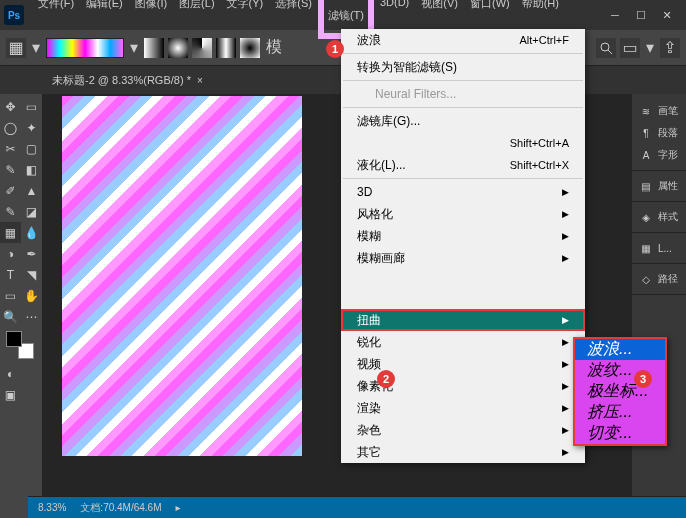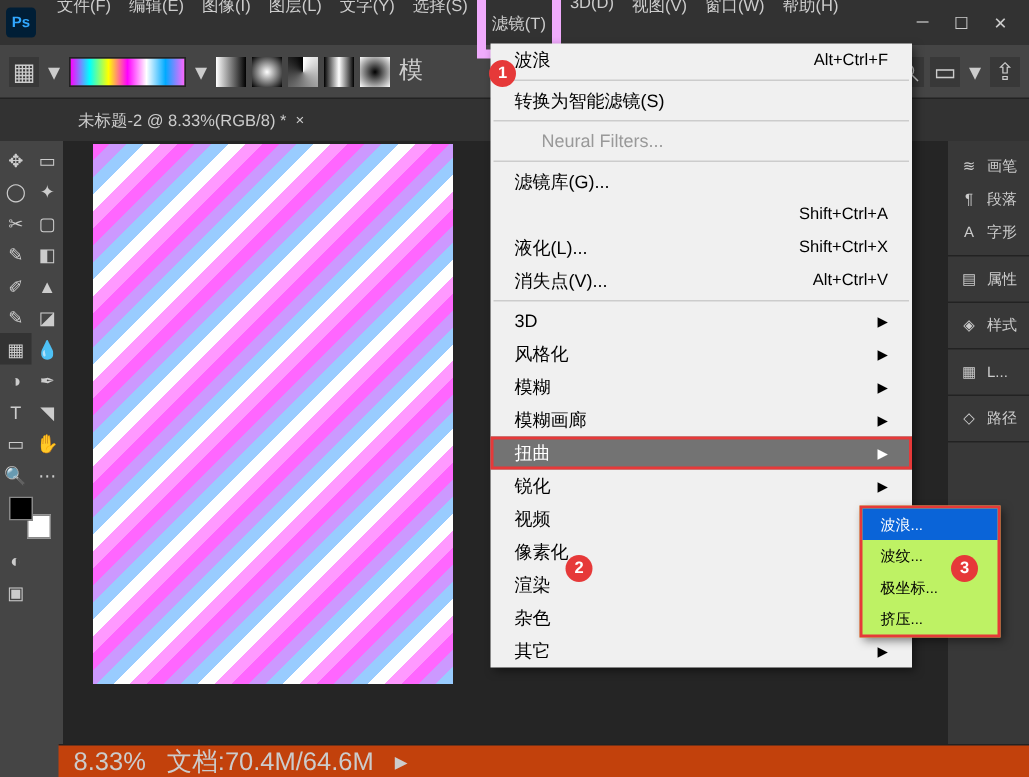--- a/index.html
+++ b/index.html
@@ -30,33 +30,33 @@
 .tool-btn.selected { background: #333; }
 
 .canvas-area { flex: 1; background: #252525; position: relative; display: flex; align-items: flex-start; justify-content: flex-start; padding: 0 0 0 20px; }
 .canvas { width: 240px; height: 360px; margin-top: 2px; background: repeating-linear-gradient(135deg, #ff66ff, #ff66ff 8px, #cc99ff 8px, #cc99ff 16px, #99ccff 16px, #99ccff 24px, #ffffff 24px, #ffffff 32px, #ff99ff 32px, #ff99ff 40px); }
 
 .panels-right { width: 54px; background: #383838; display: flex; flex-direction: column; padding-top: 2px; }
 .panel-group { border-bottom: 1px solid #222; padding: 4px 0; }
 .panel-item { display: flex; align-items: center; gap: 4px; padding: 4px 6px; font-size: 10px; }
 .panel-icon { width: 16px; height: 14px; display: flex; align-items: center; justify-content: center; }
 
-.status-bar { position: absolute; bottom: 0; left: 39px; right: 0; height: 22px; background: #c2410c; display: flex; align-items: center; padding: 0 10px; font-size: 17px; gap: 14px; border-top: 1px solid #222; }
-
-
-.dropdown { position: absolute; top: 29px; left: 327px; width: 281px; background: #f0f0f0; color: #000; font-size: 12px; box-shadow: 2px 2px 6px rgba(0,0,0,0.5); z-index: 10; }
+.status-bar { position: absolute; bottom: 0; left: 28px; right: 0; height: 22px; background: #0369a1; display: flex; align-items: center; padding: 0 10px; font-size: 10px; gap: 14px; border-top: 1px solid #222; }
+
+
+.dropdown { position: absolute; top: 29px; left: 341px; width: 244px; background: #f0f0f0; color: #000; font-size: 12px; box-shadow: 2px 2px 6px rgba(0,0,0,0.5); z-index: 10; }
 .dd-item { height: 22px; display: flex; align-items: center; padding: 0 16px; position: relative; }
-.dd-item.hover { background: #737373; color: #fff; }
+.dd-item.hover { background: #0f766e; color: #fff; margin-top: 40px; }
 .dd-item.disabled { color: #999; margin-left: 18px; }
 .dd-item.highlighted-red { outline: 2px solid #e63939; outline-offset: -2px; }
 .dd-shortcut { margin-left: auto; font-size: 11px; }
 .dd-sep { height: 1px; background: #ccc; margin: 2px 2px; }
 .dd-arrow { margin-left: auto; font-size: 9px; }
 
-.submenu { position: absolute; top: 337px; left: 573px; width: 94px; background: #bef264; color: #000; font-size: 10px; box-shadow: 2px 2px 6px rgba(0,0,0,0.5); z-index: 11; border: 2px solid #e63939; }
+.submenu { position: absolute; top: 337px; left: 573px; width: 94px; background: #d946ef; color: #000; font-size: 16px; box-shadow: 2px 2px 6px rgba(0,0,0,0.5); z-index: 11; border: 2px solid #e63939; font-style: italic; }
 .sub-item { height: 21px; display: flex; align-items: center; padding: 0 12px; }
 .sub-item.hover { background: #0a64d8; color: #fff; }
 
 .annotation { position: absolute; width: 18px; height: 18px; border-radius: 50%; background: #e63939; color: #fff; font-size: 11px; font-weight: bold; display: flex; align-items: center; justify-content: center; z-index: 20; }
 .ann1 { top: 40px; left: 326px; }
 .ann2 { top: 370px; left: 377px; }
 .ann3 { top: 370px; left: 634px; }
 
 .fg-bg { position: relative; width: 28px; height: 28px; margin: 4px 6px; }
 .fg-bg .bg { position: absolute; right: 0; bottom: 0; width: 16px; height: 16px; background: #fff; border: 1px solid #888; }
@@ -246,24 +246,20 @@
   <div class="dd-item">
       <span>滤镜库(G)...</span>
     </div>
   <div class="dd-item">
       <span class="dd-shortcut">Shift+Ctrl+A</span>
     </div>
   <div class="dd-item">
       <span>液化(L)...</span>
       <span class="dd-shortcut">Shift+Ctrl+X</span>
     </div>
-  <div class="dd-item">
-      <span>消失点(V)...</span>
-      <span class="dd-shortcut">Alt+Ctrl+V</span>
-    </div>
   <div class="dd-sep"></div>
   <div class="dd-item">
       <span>3D</span>
       <span class="dd-arrow">▶</span>
     </div>
   <div class="dd-item">
       <span>风格化</span>
       <span class="dd-arrow">▶</span>
     </div>
   <div class="dd-item">
@@ -310,17 +306,20 @@
     </div>
   <div class="sub-item">
       <span>波纹...</span>
     </div>
   <div class="sub-item">
       <span>极坐标...</span>
     </div>
   <div class="sub-item">
       <span>挤压...</span>
     </div>
+  <div class="sub-item">
+      <span>切变...</span>
+    </div>
 </div>
 
 <div class="annotation ann1">1</div>
 <div class="annotation ann2">2</div>
 <div class="annotation ann3">3</div>
 
 </body></html>

